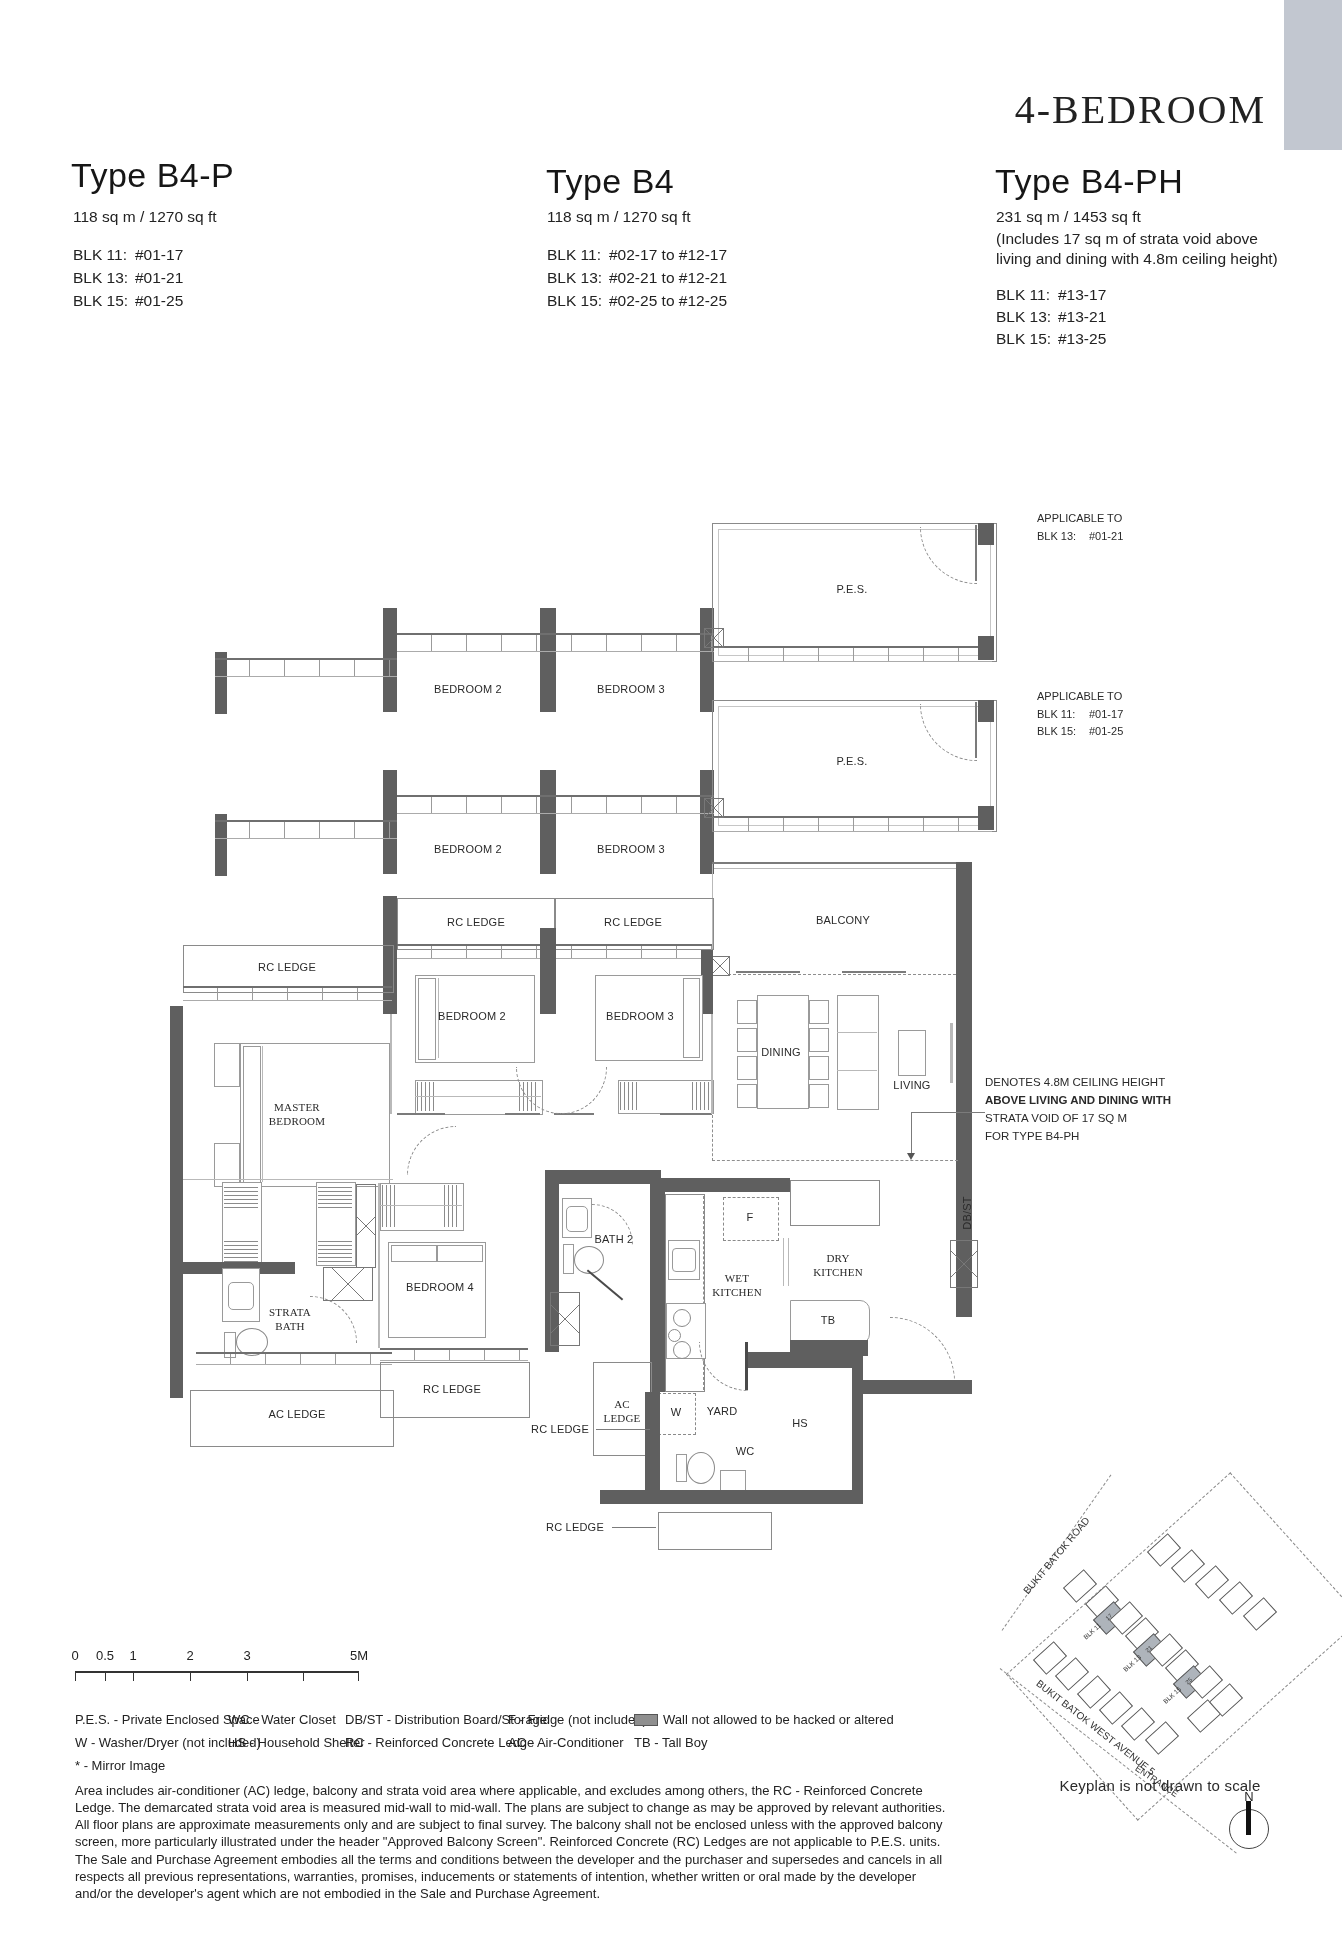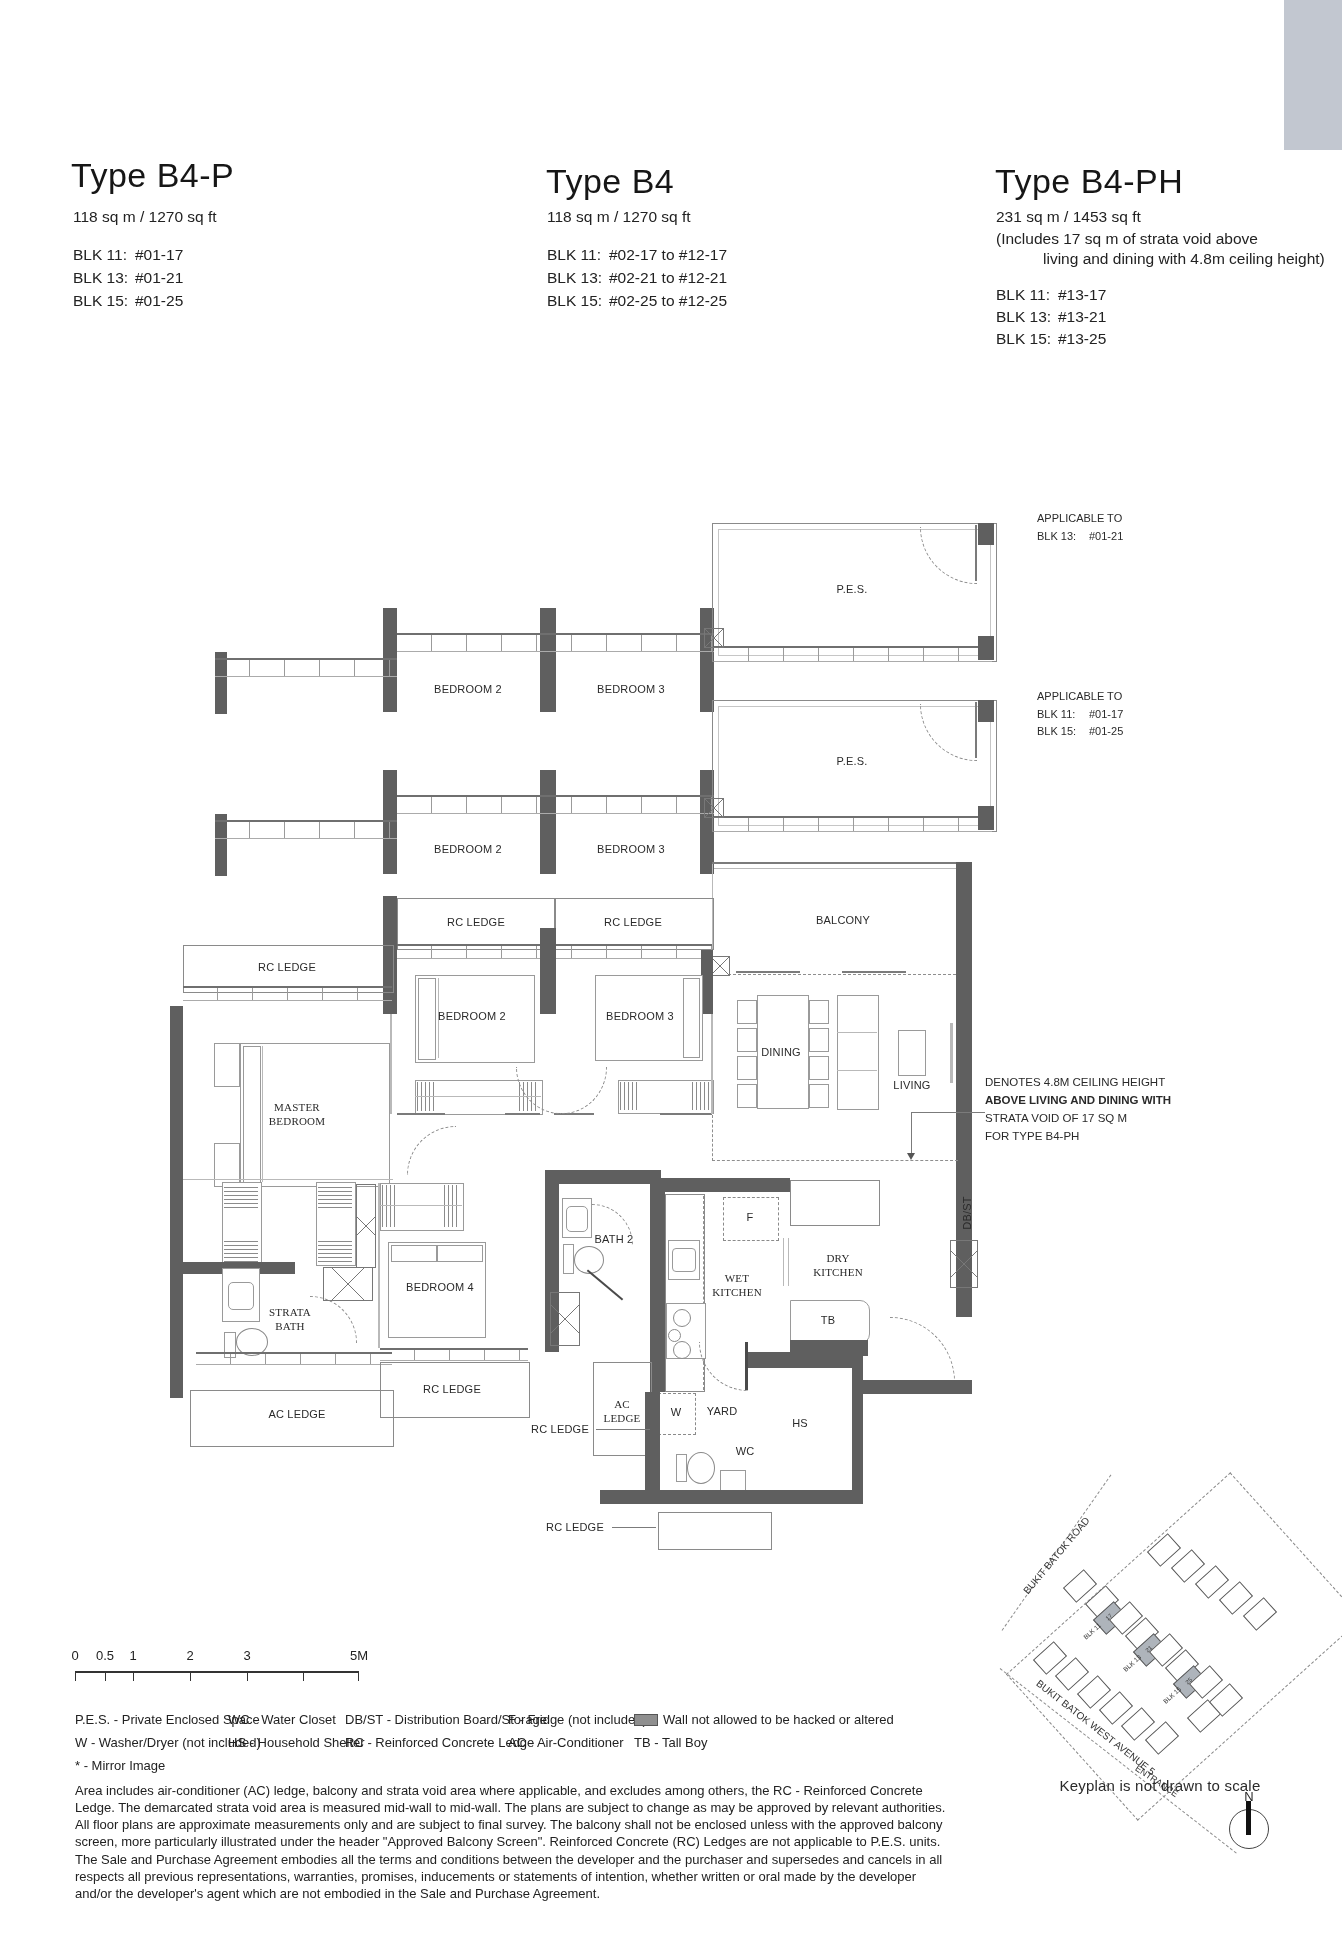--- a/index.html
+++ b/index.html
@@ -52,20 +52,21 @@
   .klbl{position:absolute;font-size:6.5px;color:#333;transform:translate(-50%,-50%) rotate(-42deg);white-space:nowrap;}
   .kroad{position:absolute;font-size:10px;color:#333;white-space:nowrap;}
 </style>
 </head>
 <body>
 
 <div class="page">
 
   <div class="graybar" style="left:1284px;top:0;width:58px;height:150px;"></div>
 
+  <div class="cat" style="left:998px;top:86px;width:268px;text-align:right;">4-BEDROOM</div>
 
   <div class="type-title" style="left:71px;top:156px;">Type B4-P</div>
   <div class="area" style="left:73px;top:208px;">118 sq m / 1270 sq ft</div>
   <div class="blkline" style="left:73px;top:246px;">
       <span class="b">BLK 11:</span>
       <span>#01-17</span>
     </div>
   <div class="blkline" style="left:73px;top:269px;">
       <span class="b">BLK 13:</span>
       <span>#01-21</span>
@@ -86,21 +87,21 @@
       <span>#02-21 to #12-21</span>
     </div>
   <div class="blkline" style="left:547px;top:292px;">
       <span class="b">BLK 15:</span>
       <span>#02-25 to #12-25</span>
     </div>
 
   <div class="type-title" style="left:995px;top:162px;">Type B4-PH</div>
   <div class="area" style="left:996px;top:208px;">231 sq m / 1453 sq ft</div>
   <div class="area" style="left:996px;top:230px;">(Includes 17 sq m of strata void above</div>
-  <div class="area" style="left:1043px;top:250px;">living and dining with 4.8m ceiling height)</div>
+  <div class="area" style="left:996px;top:250px;">living and dining with 4.8m ceiling height)</div>
   <div class="blkline" style="left:996px;top:286px;">
       <span class="b">BLK 11:</span>
       <span>#13-17</span>
     </div>
   <div class="blkline" style="left:996px;top:308px;">
       <span class="b">BLK 13:</span>
       <span>#13-21</span>
     </div>
   <div class="blkline" style="left:996px;top:330px;">
       <span class="b">BLK 15:</span>

